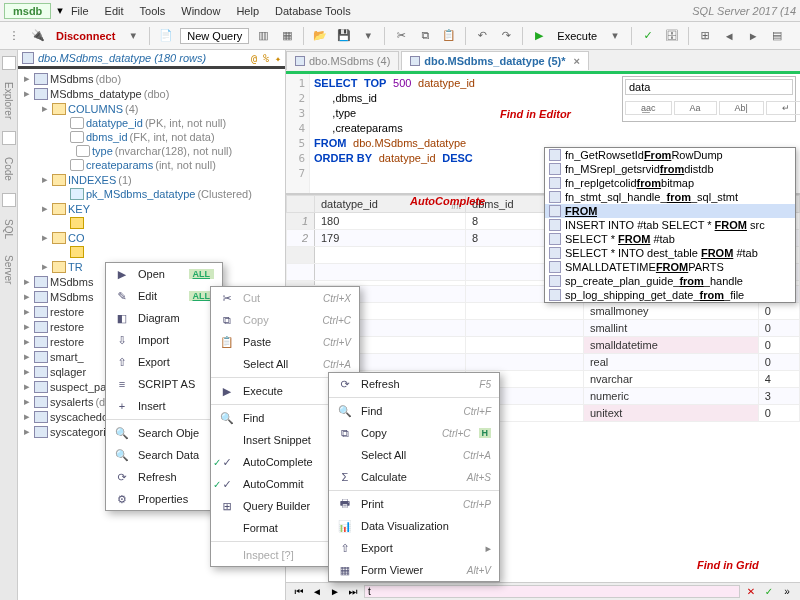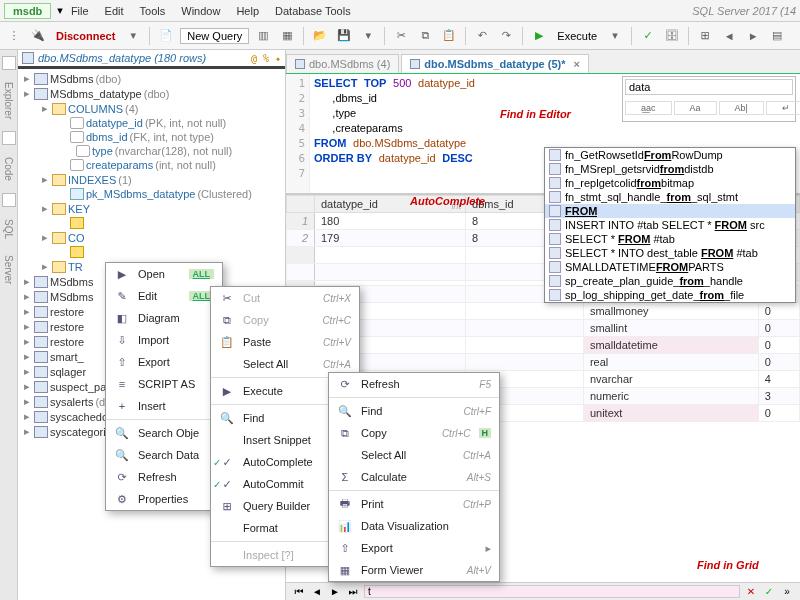--- a/index.html
+++ b/index.html
@@ -28,21 +28,21 @@
 .tree-node .ic { width: 14px; height: 12px; margin-right: 2px; display: inline-block; }
 .tree-node .lbl { color: #333; }
 .tree-node .meta { color: #888; margin-left: 2px; }
 .tree-node.link .lbl { color: #2a6da8; }
 .ic-table { background: #dde8f5; border: 1px solid #88a; }
 .ic-folder { background: #ffe9a8; border: 1px solid #caa04a; }
 .ic-col { background: #fff; border: 1px solid #aaa; border-radius: 2px; }
 .ic-key { background: #ffe07a; border: 1px solid #c9a000; }
 .ic-idx { background: #e0f0ff; border: 1px solid #7aa; }
 .editor-area { flex: 1; display: flex; flex-direction: column; background: #fff; }
-.tabs { display: flex; border-bottom: 1px solid #22c55e; background: #f0f0f0; height: 24px; align-items: flex-end; }
+.tabs { display: flex; border-bottom: 3px solid #22c55e; background: #f0f0f0; height: 24px; align-items: center; }
 .tab { padding: 3px 8px; border: 1px solid #ccc; border-bottom: none; margin-right: 2px; background: #f4f4f4; color: #888; display: flex; align-items: center; gap: 4px; }
 .tab .ic { width: 10px; height: 10px; background: #dde8f5; border: 1px solid #88a; }
 .tab.active { background: #fff; color: #2a6da8; font-weight: bold; }
 .tab .x { color: #888; margin-left: 4px; }
 .sql-pane { display: flex; border-bottom: 1px solid #ccc; min-height: 120px; }
 .gutter { width: 24px; background: #f7f7f7; color: #aaa; text-align: right; border-right: 1px solid #eee; padding: 2px 4px 2px 0; font: 11px monospace; line-height: 15px; }
 .code { flex: 1; font: 11px Consolas, monospace; padding: 2px 4px; line-height: 15px; white-space: pre; position: relative; }
 .kw { color: #0040c0; font-weight: bold; }
 .id { color: #000; }
 .col { color: #a04000; }
@@ -170,21 +170,21 @@
         <div class="tree-node link" style="padding-left: 42px;">
           <span class="tw"></span>
           <span class="ic ic-col"></span>
           <span class="lbl">datatype_id</span>
           <span class="meta">(PK, int, not null)</span>
         </div>
         <div class="tree-node link" style="padding-left: 42px;">
           <span class="tw"></span>
           <span class="ic ic-col"></span>
           <span class="lbl">dbms_id</span>
-          <span class="meta">(FK, int, not type)</span>
+          <span class="meta">(FK, int, not data)</span>
         </div>
         <div class="tree-node link" style="padding-left: 42px; margin-left: 6px;">
           <span class="tw"></span>
           <span class="ic ic-col"></span>
           <span class="lbl">type</span>
           <span class="meta">(nvarchar(128), not null)</span>
         </div>
         <div class="tree-node link" style="padding-left: 42px;">
           <span class="tw"></span>
           <span class="ic ic-col"></span>

